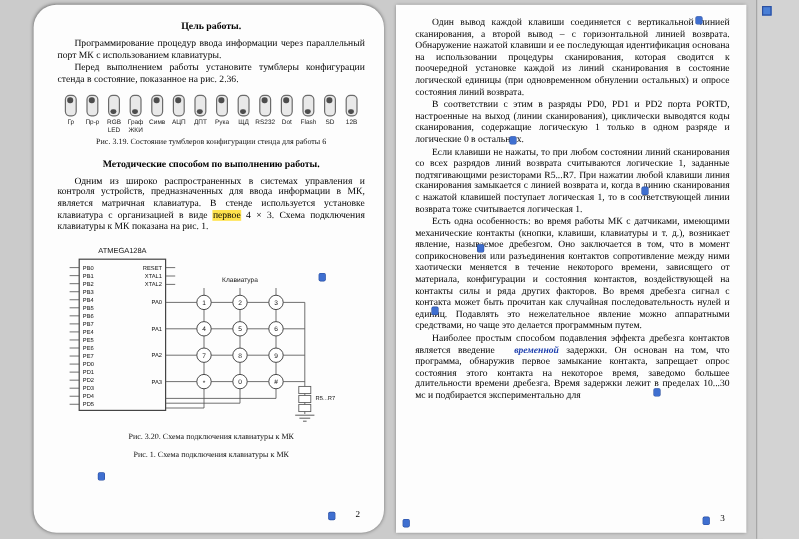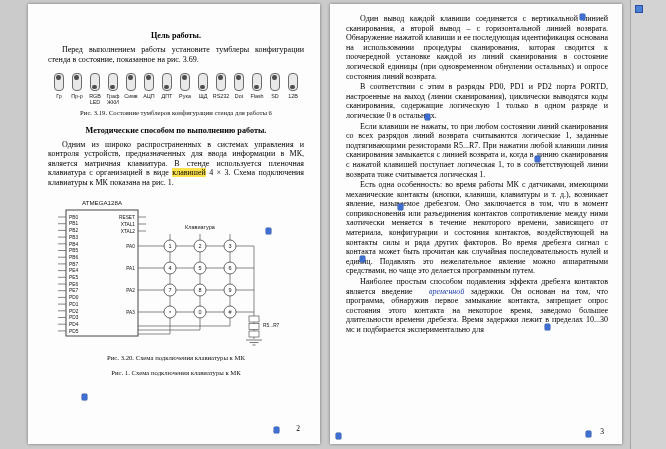--- a/index.html
+++ b/index.html
@@ -7,32 +7,32 @@
     width:666px;height:449px;position:relative;overflow:hidden;
     background:#cbcbcb;
     font-family:"Liberation Serif", serif;
     color:#000;
   }
   .page{
     position:absolute;top:4px;width:292px;height:440px;
     background:#fdfdfd;box-shadow:0 0 3px rgba(0,0,0,.45);
     box-sizing:border-box;
   }
-  .page-left{left:28px;padding:22px 16px 6px 20px;}
+  .page-left{left:28px;padding:8px 16px 6px 20px;border-radius:19px;}
   .page-right{left:330px;padding:10px 14px 6px 16px;}
   .page-heading{
     font-size:8.2px;font-weight:bold;text-align:center;margin:5px 0 5px;
   }
   .body-par{
     font-size:8px;line-height:1.2;text-align:justify;text-indent:14px;
     margin:0 0 1px;
   }
   .par-gap{margin-bottom:5px;}
   .hl{background:#ffe34d;}
-  .em-word{font-style:italic;font-weight:normal;color:#1d3fae;margin-left:10px;}
+  .em-word{font-style:italic;font-weight:bold;color:#1d3fae;margin-left:10px;}
   .caption{
     font-size:6.7px;text-align:center;margin:2px 0 0;color:#111;
   }
   .cap-space{margin-top:8px;}
   
   .switch-row{
     display:flex;justify-content:space-between;align-items:flex-start;
     margin:9px 0 3px;padding:0 2px;
   }
   .sw-col{flex:1;text-align:center;min-width:0;}
@@ -60,21 +60,22 @@
   }
   .scroll-divider{position:absolute;left:630px;top:0;width:1px;height:449px;background:#a6a6a6;}
   .scroll-strip{position:absolute;left:631px;top:0;width:35px;height:449px;background:#d3d3d3;}
   .scroll-thumb{position:absolute;left:635px;top:5px;width:8px;height:8px;background:#4a7fd6;border:1px solid #2b4fa0;box-sizing:border-box;}
 </style>
 </head>
 <body>
 
 <div class="page page-left">
   <div class="page-heading">Цель работы.</div>
-  <p class="body-par">Перед выполнением работы установите тумблеры конфигурации стенда в состояние, показанное на рис. 3.69.</p>
+  <p class="body-par">Программирование процедур ввода информации через параллельный порт МК с использованием клавиатуры.</p>
+  <p class="body-par">Перед выполнением работы установите тумблеры конфигурации стенда в состояние, показанное на рис. 2.36.</p>
 
   <div class="switch-row">
     <div class="sw-col">
         <div class="sw">
           <div class="knob"></div>
         </div>
         <div class="sw-label">
           <div>Гр</div>
           <div></div>
         </div>
@@ -195,21 +196,21 @@
           <div>12В</div>
           <div></div>
         </div>
       </div>
   </div>
 
   <div class="caption">Рис. 3.19. Состояние тумблеров конфигурации стенда для работы 6</div>
 
   <div class="page-heading" style="margin-top:10px;">Методические способом по выполнению работы.</div>
 
-  <p class="body-par par-gap"><span>Одним из широко распространенных в системах управления и контроля устройств, предназначенных для ввода информации в МК, является матричная клавиатура. В стенде используется пленочная клавиатура с организацией в виде </span><mark class="hl">клавишей</mark><span> 4 × 3. Схема подключения клавиатуры к МК показана на рис. 1.</span></p>
+  <p class="body-par par-gap"><span>Одним из широко распространенных в системах управления и контроля устройств, предназначенных для ввода информации в МК, является матричная клавиатура. В стенде используется установке клавиатура с организацией в виде </span><mark class="hl">первое</mark><span> 4 × 3. Схема подключения клавиатуры к МК показана на рис. 1.</span></p>
 
   <div class="schematic-wrap">
     <svg width="250" height="154" viewBox="0 0 250 154">
 
       <text class="svg-title" x="52" y="11" text-anchor="middle">ATMEGA128A</text>
       <rect x="16" y="16" width="72" height="126" fill="none" stroke="#444" stroke-width="1"></rect>
 
       <path d="M8 23H16M8 29.7H16M8 36.4H16M8 43.1H16M8 49.8H16M8 56.5H16M8 63.2H16M8 69.9H16M8 76.6H16M8 83.3H16M8 90H16M8 96.7H16M8 103.4H16M8 110.1H16M8 116.8H16M8 123.5H16M8 130.2H16M8 136.9H16M88 23H96M88 30H96M88 37H96" stroke="#555" stroke-width="0.7" fill="none"></path>
 
       <text class="svg-label" x="19" y="24.7">PB0</text>

